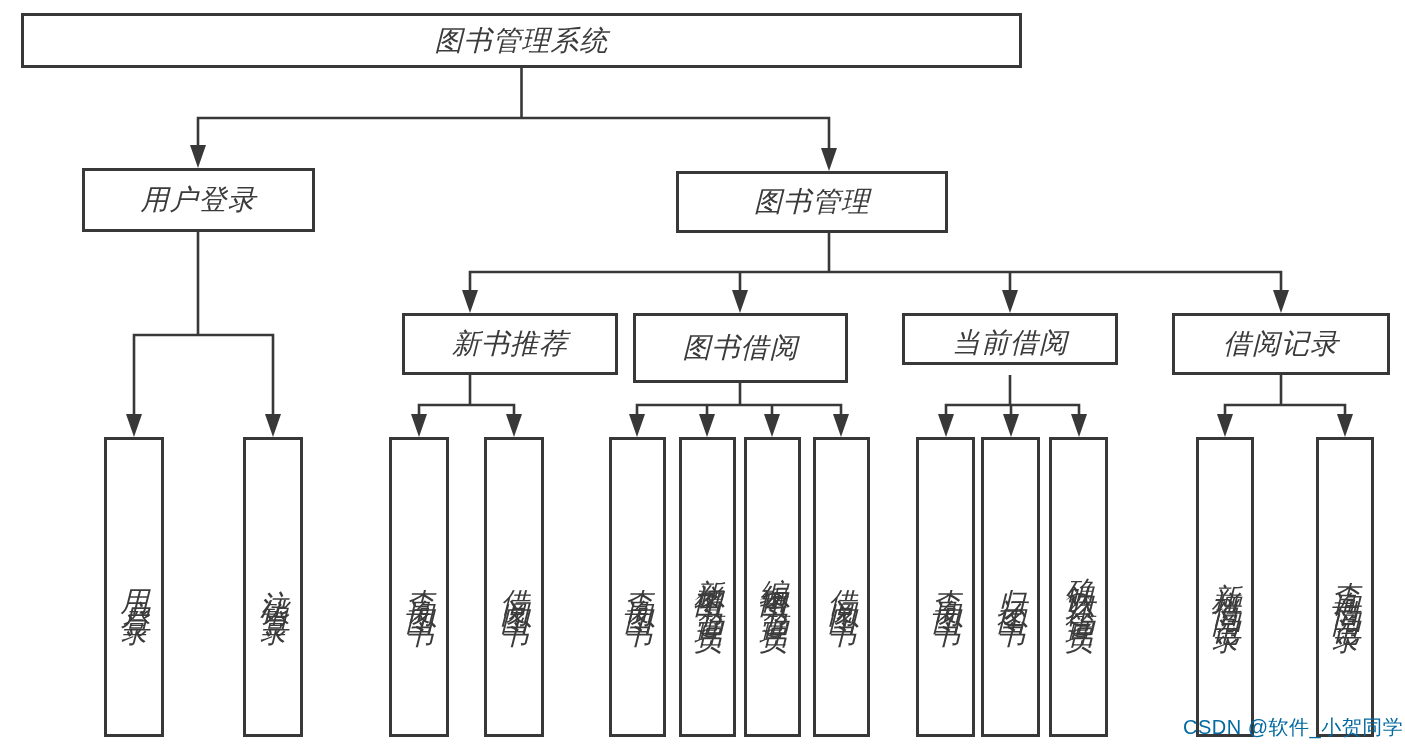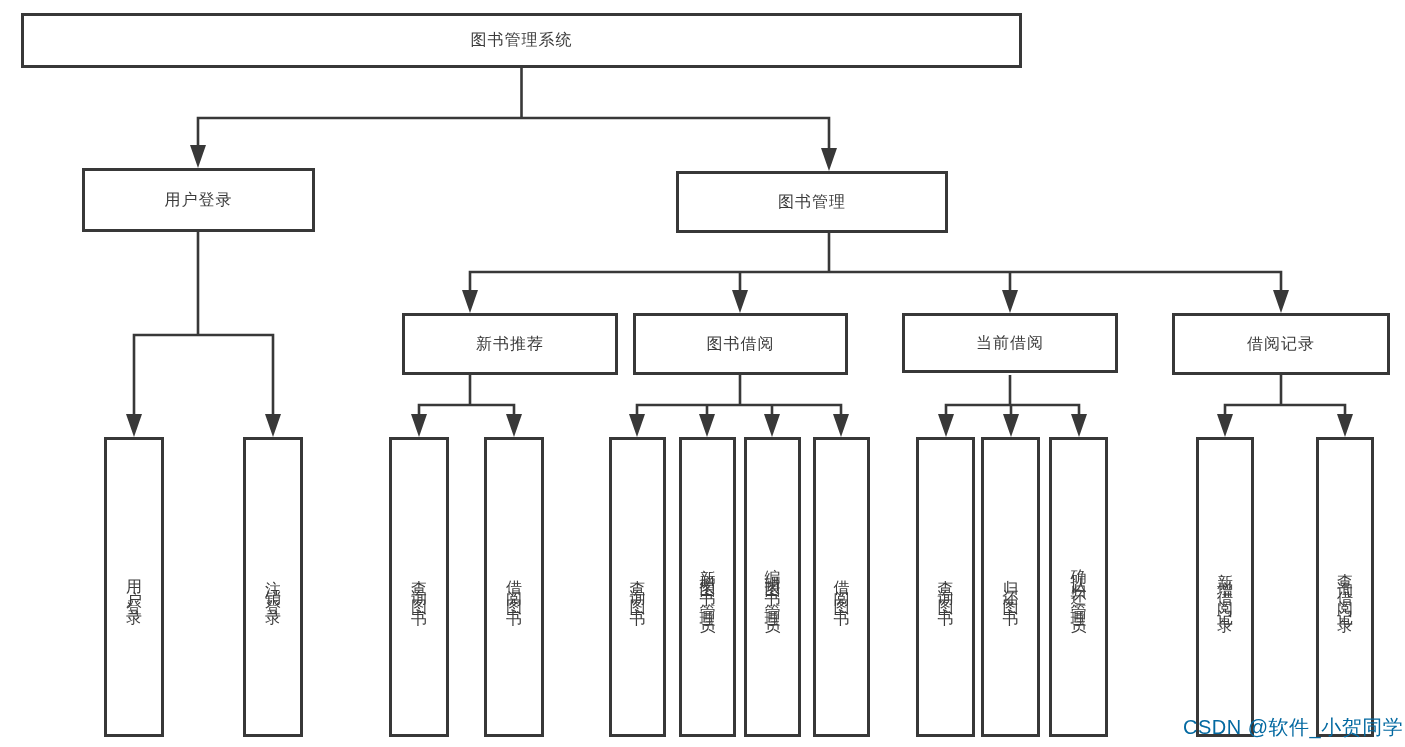--- a/index.html
+++ b/index.html
@@ -23,40 +23,41 @@
   }
   .node {
     position: absolute;
     box-sizing: border-box;
     background: #ffffff;
     border: 3px solid #383838;
     display: flex;
     align-items: center;
     justify-content: center;
     color: #3b3b3b;
-    font-size: 16px;
+    font-size: 28px;
     letter-spacing: 1px;
     text-align: center;
+    font-style: italic;
   }
   .leaf span {
     writing-mode: vertical-rl;
     text-orientation: mixed;
     letter-spacing: 10px;
     line-height: 1;
     white-space: nowrap;
   }
   .leaf.tight span { letter-spacing: 7px; }
   .leaf.med span   { letter-spacing: 9px; }
   
   .n-root  { left: 21px;  top: 13px;  width: 1001px; height: 55px; }
   .n-l2a   { left: 82px;  top: 168px; width: 233px;  height: 64px; }
   .n-l2b   { left: 676px; top: 171px; width: 272px;  height: 62px; }
   .n-l3a   { left: 362px; top: 313px; width: 216px;  height: 62px; margin-left: 40px; }
-  .n-l3b   { left: 633px; top: 313px; width: 215px;  height: 62px; }
-  .n-l3c   { left: 902px; top: 313px; width: 216px;  height: 60px; }
+  .n-l3b   { left: 633px; top: 313px; width: 215px;  height: 70px; }
+  .n-l3c   { left: 902px; top: 313px; width: 216px;  height: 52px; align-items: flex-end; }
   .n-l3d   { left: 1172px;top: 313px; width: 218px;  height: 62px; }
   .lf { top: 437px; height: 300px; }
   .lf1  { left: 104px;  width: 60px; }
   .lf2  { left: 243px;  width: 60px; }
   .lf3  { left: 389px;  width: 60px; }
   .lf4  { left: 484px;  width: 60px; }
   .lf5  { left: 609px;  width: 57px; }
   .lf6  { left: 679px;  width: 57px; }
   .lf7  { left: 744px;  width: 57px; }
   .lf8  { left: 813px;  width: 57px; }

